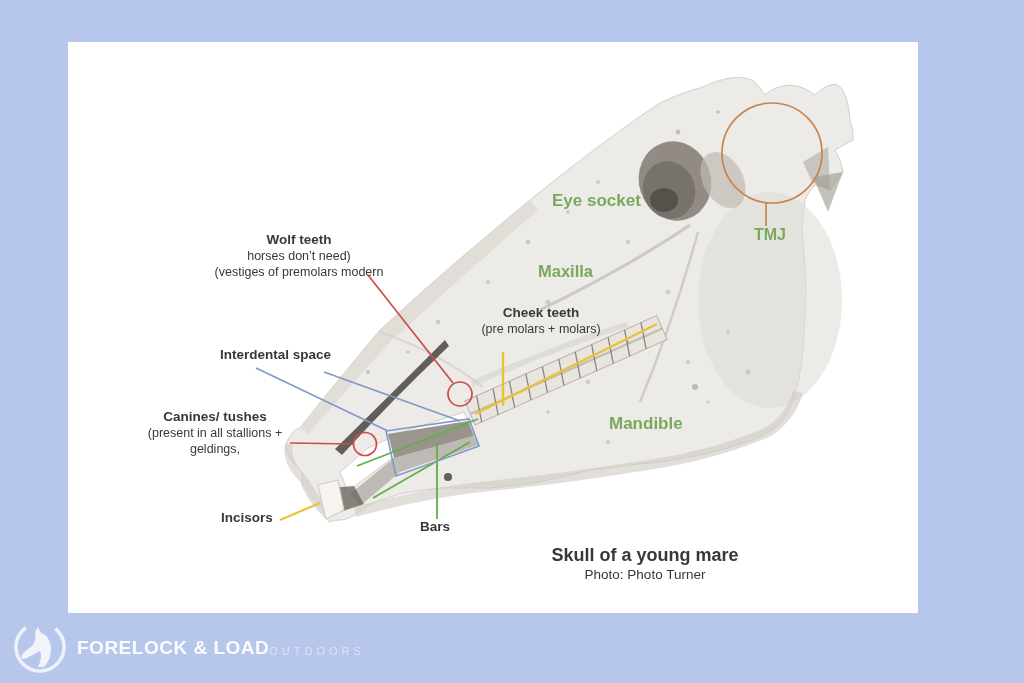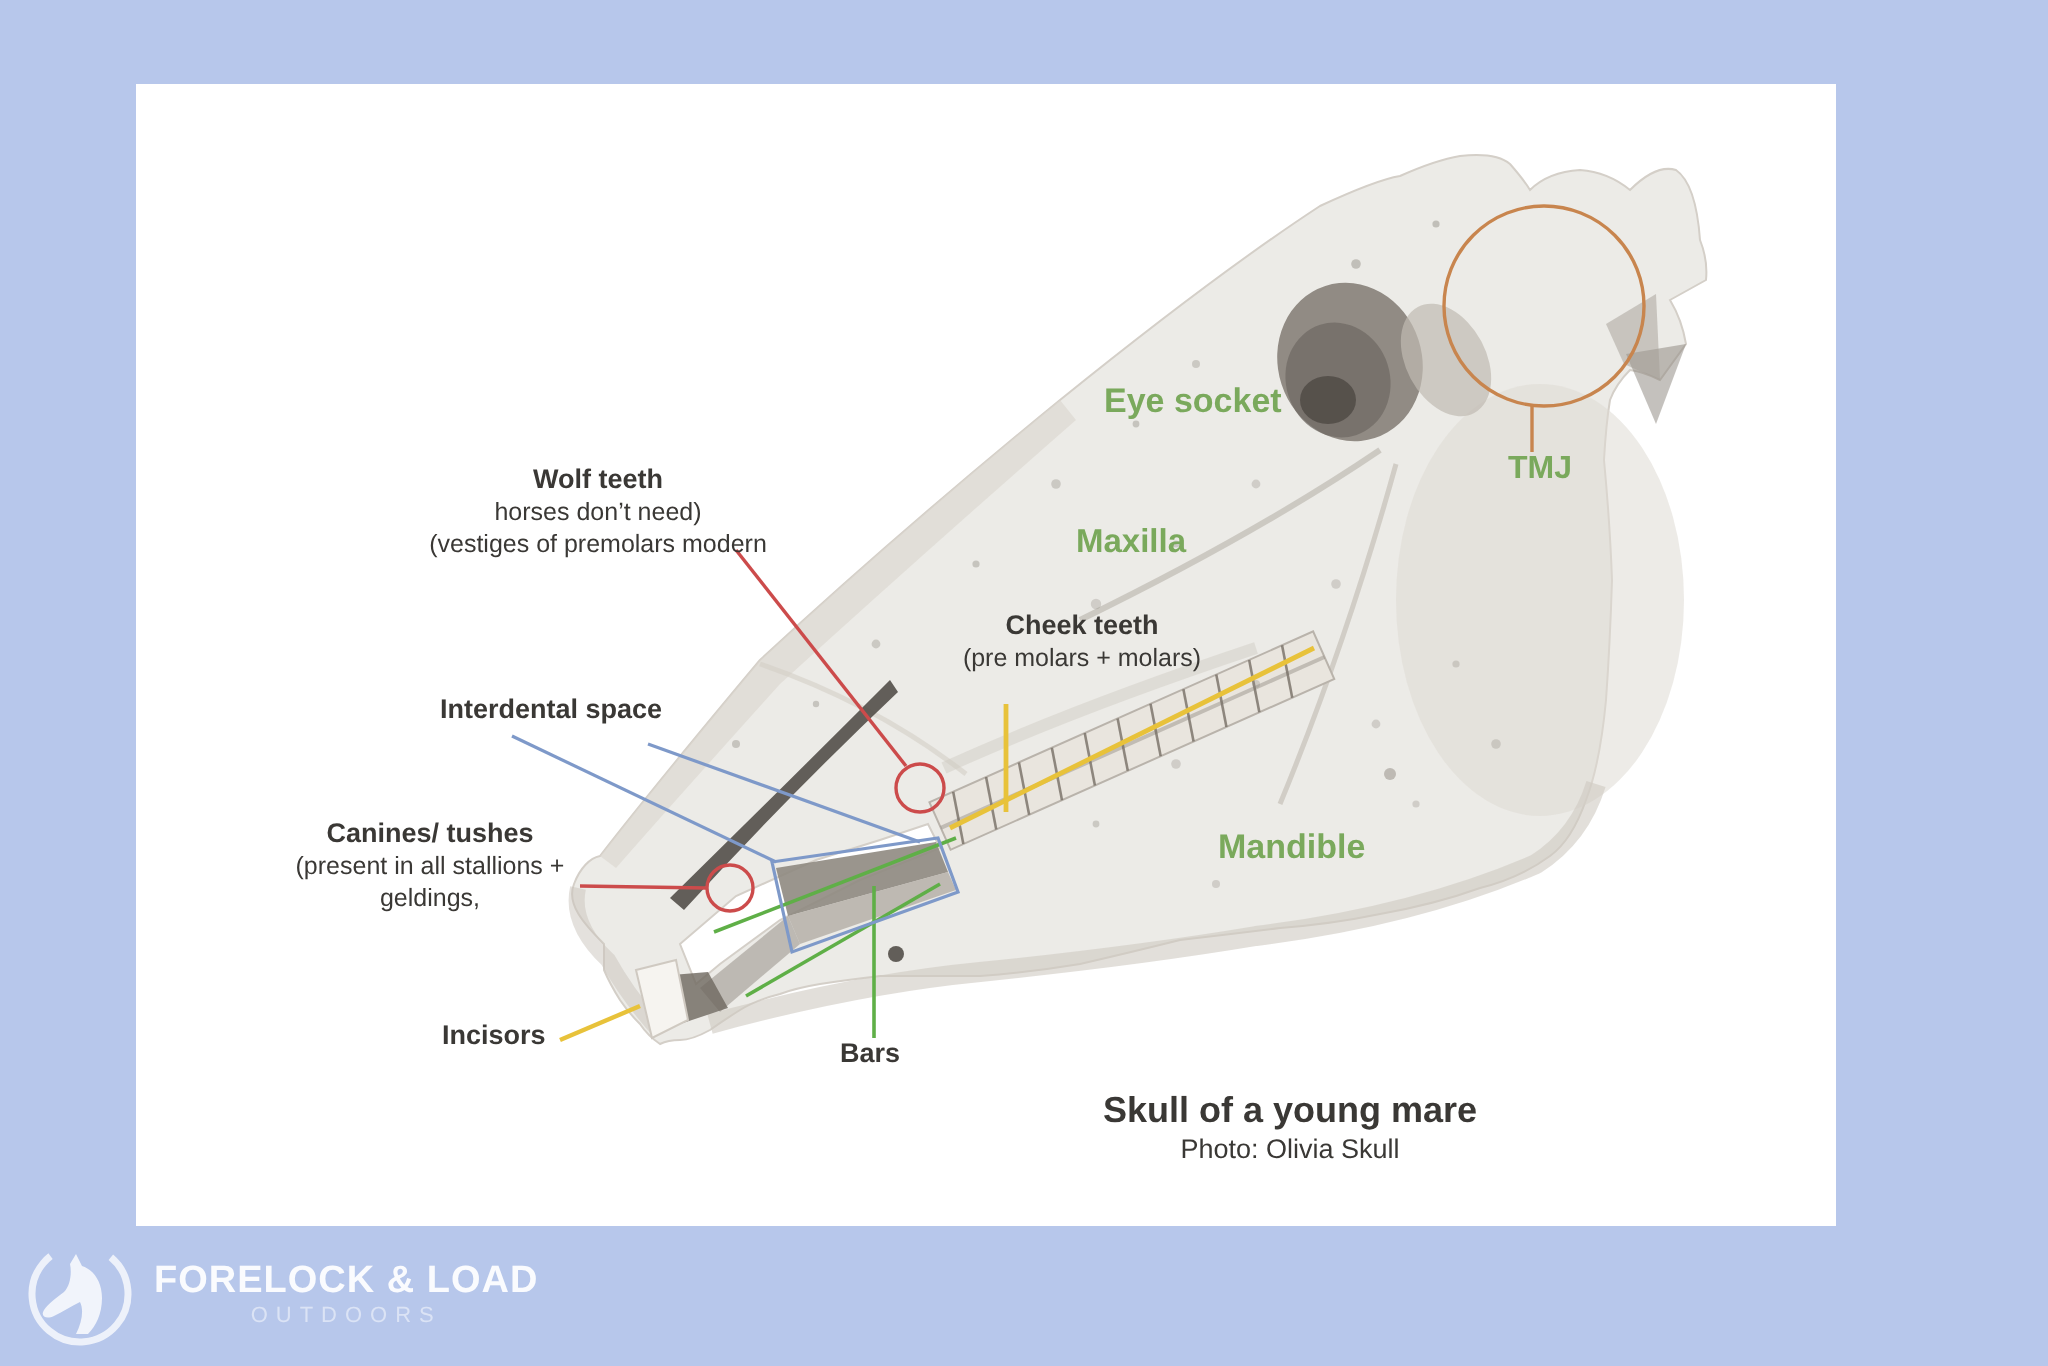--- a/index.html
+++ b/index.html
@@ -31,21 +31,21 @@
 
   
   .red-s{stroke:var(--red,#cc4b4b);fill:none;}
   .blue-s{stroke:var(--blue,#7e99c9);fill:none;}
   .green-s{stroke:var(--green-line,#5faf47);fill:none;}
   .yellow-s{stroke:var(--yellow,#e8c23a);fill:none;}
   .orange-s{stroke:var(--orange,#c8854e);fill:none;}
 
   .logo{position:absolute;left:12px;top:619px;display:flex;align-items:center;gap:9px;}
   .logo-icon{width:56px;height:56px;}
-  .logo-text{display:flex;flex-direction:column;}
+  .logo-text{display:flex;flex-direction:row;align-items:flex-end;}
   .logo-title{font-size:19px;font-weight:700;letter-spacing:.5px;color:rgba(255,255,255,.93);line-height:21px;}
   .logo-sub{font-size:11px;font-weight:500;letter-spacing:4px;color:rgba(255,255,255,.5);text-align:center;line-height:14px;}
 </style>
 </head>
 <body>
 
 <div class="card">
 
   <svg class="skull-svg" viewBox="0 0 850 571" aria-hidden="true">
 
@@ -210,21 +210,21 @@
   <div class="lbl center" style="left:57px;top:367px;width:180px;">
     <div class="main">Canines/ tushes</div>
     <div class="sub">(present in all stallions + geldings,</div>
   </div>
 
   <div class="lbl" style="left:153px;top:468px;font-weight:600;">Incisors</div>
   <div class="lbl" style="left:352px;top:477px;font-weight:600;text-align:center;">Bars</div>
 
   <div class="caption" style="left:427px;top:455px;width:300px;">
     <div class="title">Skull of a young mare</div>
-    <div class="sub">Photo: Olivia Skull</div>
+    <div class="sub">Photo: Photo Turner</div>
   </div>
 </div>
 
 <div class="logo">
   <svg class="logo-icon" viewBox="0 0 56 56" aria-hidden="true">
     <circle cx="28" cy="28" r="24" fill="none" stroke="rgba(255,255,255,.75)" stroke-width="3.5" stroke-dasharray="118 33" transform="rotate(-50 28 28)"></circle>
     <path fill="rgba(255,255,255,.8)" d="M 26,8 L 29,14 C 35,16 39,22 39,30 C 39,38 36,44 32,48 L 26,48 C 29,42 30,36 28,32 C 24,34 19,37 15,39 C 11,41 8,39 10,36 C 12,33 16,30 20,27 C 23,24 24,18 23,13 Z"></path>
   </svg>
   <div class="logo-text">
     <div class="logo-title">FORELOCK &amp; LOAD</div>

